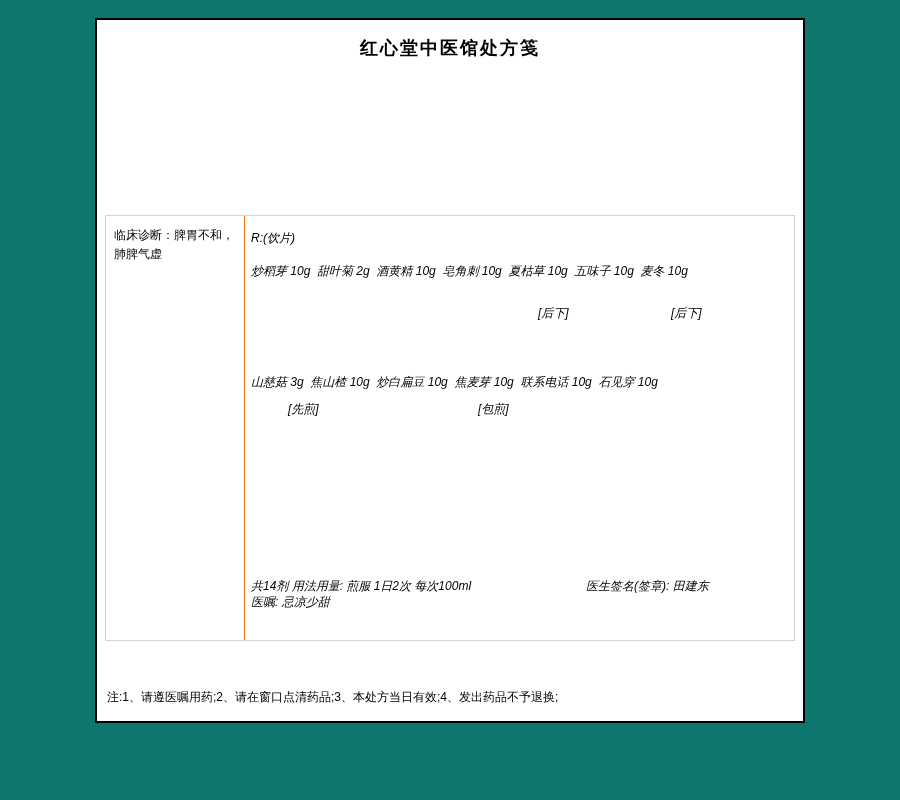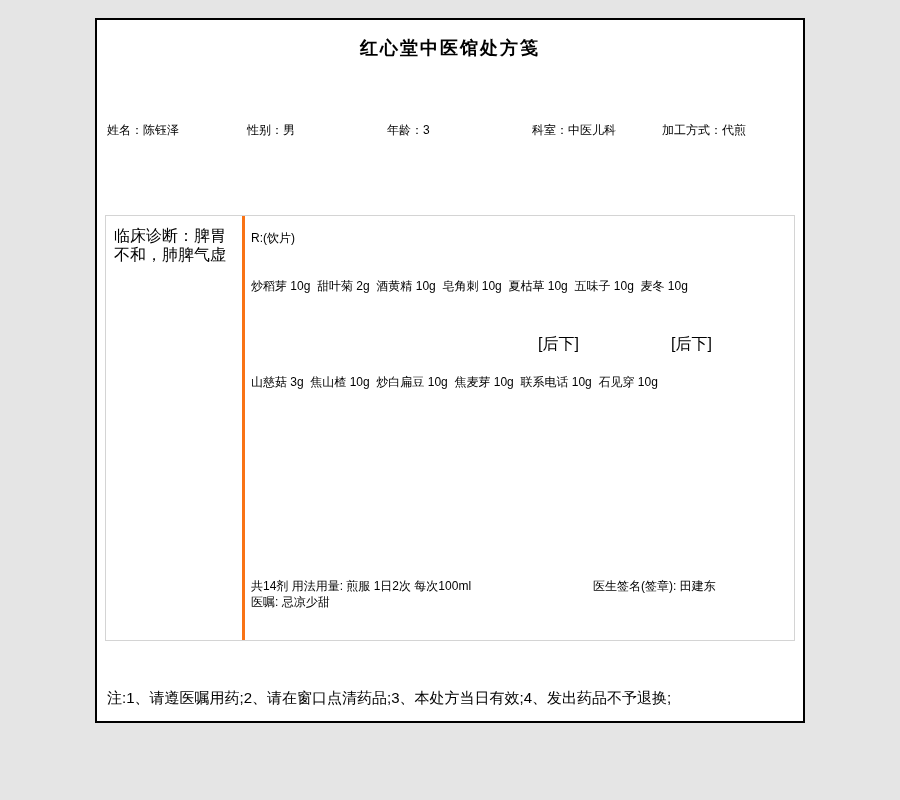--- a/index.html
+++ b/index.html
@@ -1,65 +1,62 @@
 <!DOCTYPE html>
 <html><head>
 <meta charset="utf-8">
 <style>
   html,body{margin:0;padding:0;background:#ffffff;}
-  .viewport{position:relative;width:900px;height:800px;background:#e5e5e5;overflow:hidden;
+  .viewport{position:relative;width:900px;height:800px;background:#0f766e;overflow:hidden;
             font-family:"Liberation Sans",sans-serif;color:#000;}
   .sheet{position:absolute;left:95px;top:18px;width:710px;height:705px;
          border:2px solid #000;box-sizing:border-box;background:#fff;}
   .title{position:absolute;left:0;top:16px;width:100%;text-align:center;
          font-size:18px;font-weight:bold;letter-spacing:2px;}
-  .abs{position:absolute;font-size:15px;line-height:15px;white-space:pre;}
+  .abs{position:absolute;font-size:12px;line-height:15px;white-space:pre;}
   .row{position:absolute;left:0;width:100%;height:16px;}
   .row span{position:absolute;font-size:12px;line-height:15px;white-space:pre;}
   .rx-box{position:absolute;left:8px;top:195px;width:690px;height:426px;
           border:1px solid #d4d4d4;box-sizing:border-box;}
   .diag{position:absolute;left:0;top:0;bottom:0;width:139px;box-sizing:border-box;
-        border-right:3px solid #f97316;padding:10px 8px;font-size:16px;line-height:19px;}
-  .rx-content{position:absolute;left:139px;top:0;right:0;bottom:0;}
+        border-right:1px solid #f97316;padding:10px 8px;font-size:12px;line-height:19px;}
+  .rx-content{position:absolute;left:139px;top:0;right:0;bottom:0;font-style:italic;}
   .rx-line{position:absolute;left:6px;font-size:12px;line-height:15px;white-space:pre;}
   .ann{position:absolute;left:0;width:100%;height:14px;}
-  .ann span{position:absolute;font-size:16px;line-height:14px;white-space:pre;margin-top:31px;}
+  .ann span{position:absolute;font-size:12px;line-height:14px;white-space:pre;}
 </style>
 </head>
 <body>
 
 <div class="viewport">
   <div class="sheet">
 
     <div class="title">红心堂中医馆处方笺</div>
 
-    <div class="row" style="top:103px">
-      <span style="left:10px">姓名：陈钰泽</span>
-      <span style="left:150px">性别：男</span>
-      <span style="left:290px">年龄：3</span>
-      <span style="left:435px">科室：中医儿科</span>
-      <span style="left:565px">加工方式：代煎</span>
-    </div>
 
 
     <div class="rx-box">
       <div class="diag">临床诊断：脾胃不和，肺脾气虚</div>
       <div class="rx-content">
         <div class="rx-line" style="top:15px">R:(饮片)</div>
 
-        <div class="rx-line" style="top:63px">炒稻芽 10g  甜叶菊 2g  酒黄精 10g  皂角刺 10g  夏枯草 10g  五味子 10g  麦冬 10g</div>
+        <div class="rx-line" style="top:48px">炒稻芽 10g  甜叶菊 2g  酒黄精 10g  皂角刺 10g  夏枯草 10g  五味子 10g  麦冬 10g</div>
         <div class="ann" style="top:90px">
           <span style="left:293px">[后下]</span>
           <span style="left:426px">[后下]</span>
         </div>
 
         <div class="rx-line" style="top:159px">山慈菇 3g  焦山楂 10g  炒白扁豆 10g  焦麦芽 10g  联系电话 10g  石见穿 10g</div>
+        <div class="ann" style="top:186px">
+          <span style="left:43px">[先煎]</span>
+          <span style="left:233px">[包煎]</span>
+        </div>
 
         <div class="rx-line" style="top:363px">共14剂 用法用量: 煎服 1日2次 每次100ml</div>
-        <div class="rx-line" style="top:363px;left:348px">医生签名(签章): 田建东</div>
+        <div class="rx-line" style="top:363px;left:341px">医生签名(签章): 田建东</div>
         <div class="rx-line" style="top:379px">医嘱: 忌凉少甜</div>
       </div>
     </div>
 
 
 
     <div class="abs" style="top:670px;left:10px">注:1、请遵医嘱用药;2、请在窗口点清药品;3、本处方当日有效;4、发出药品不予退换;</div>
 
   </div>
 </div>

